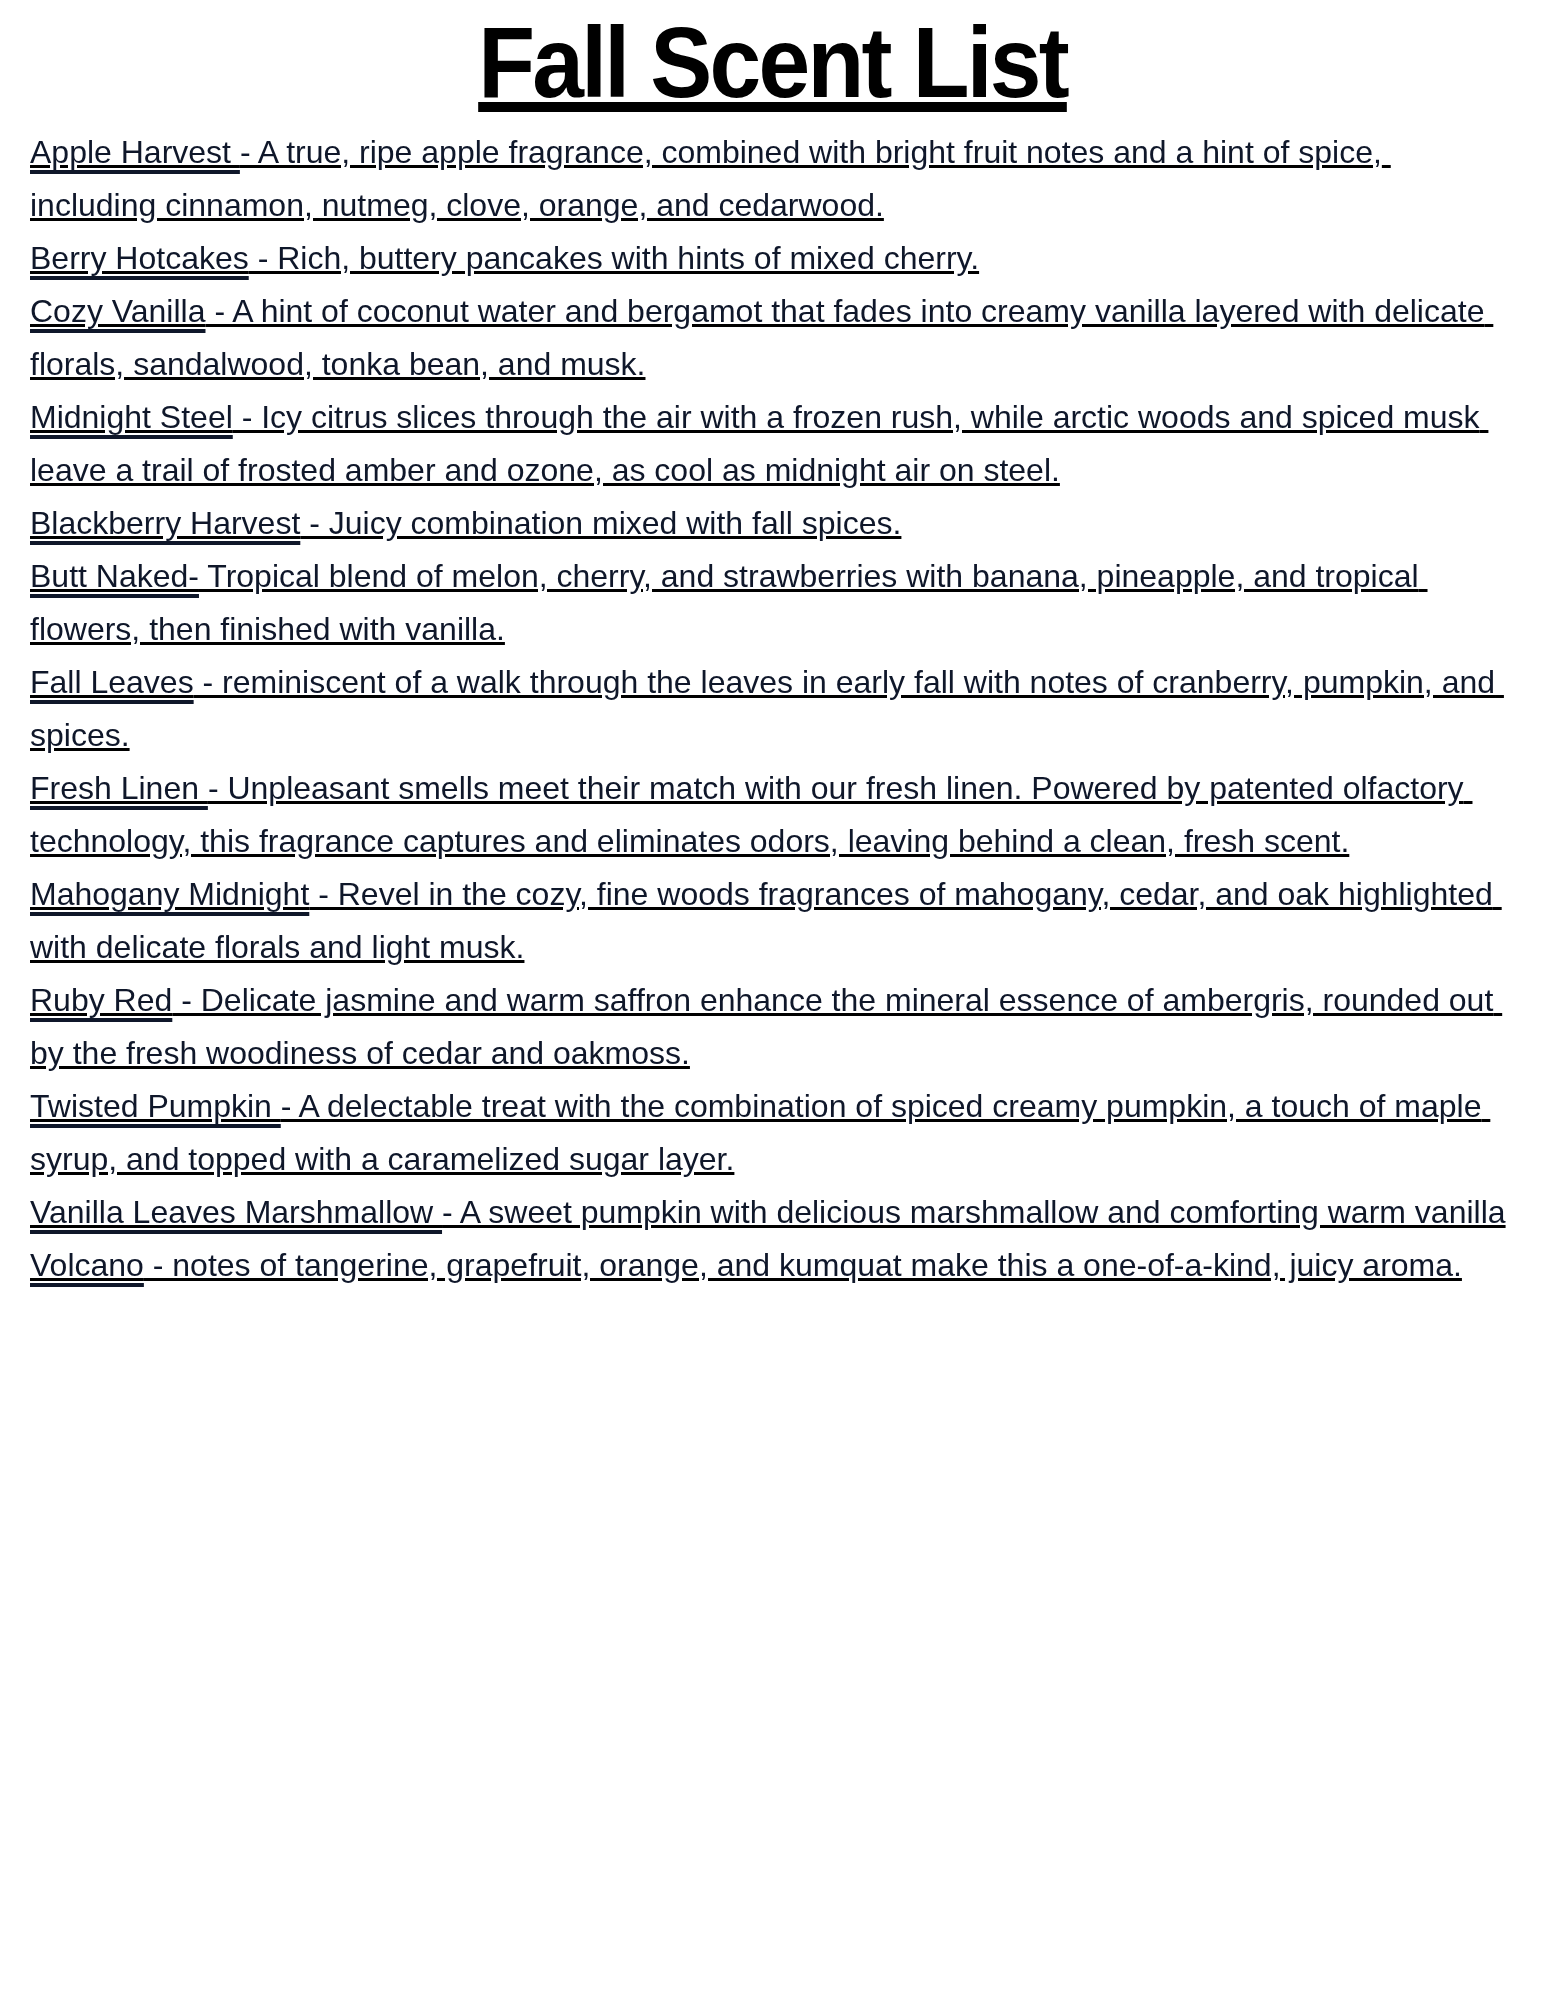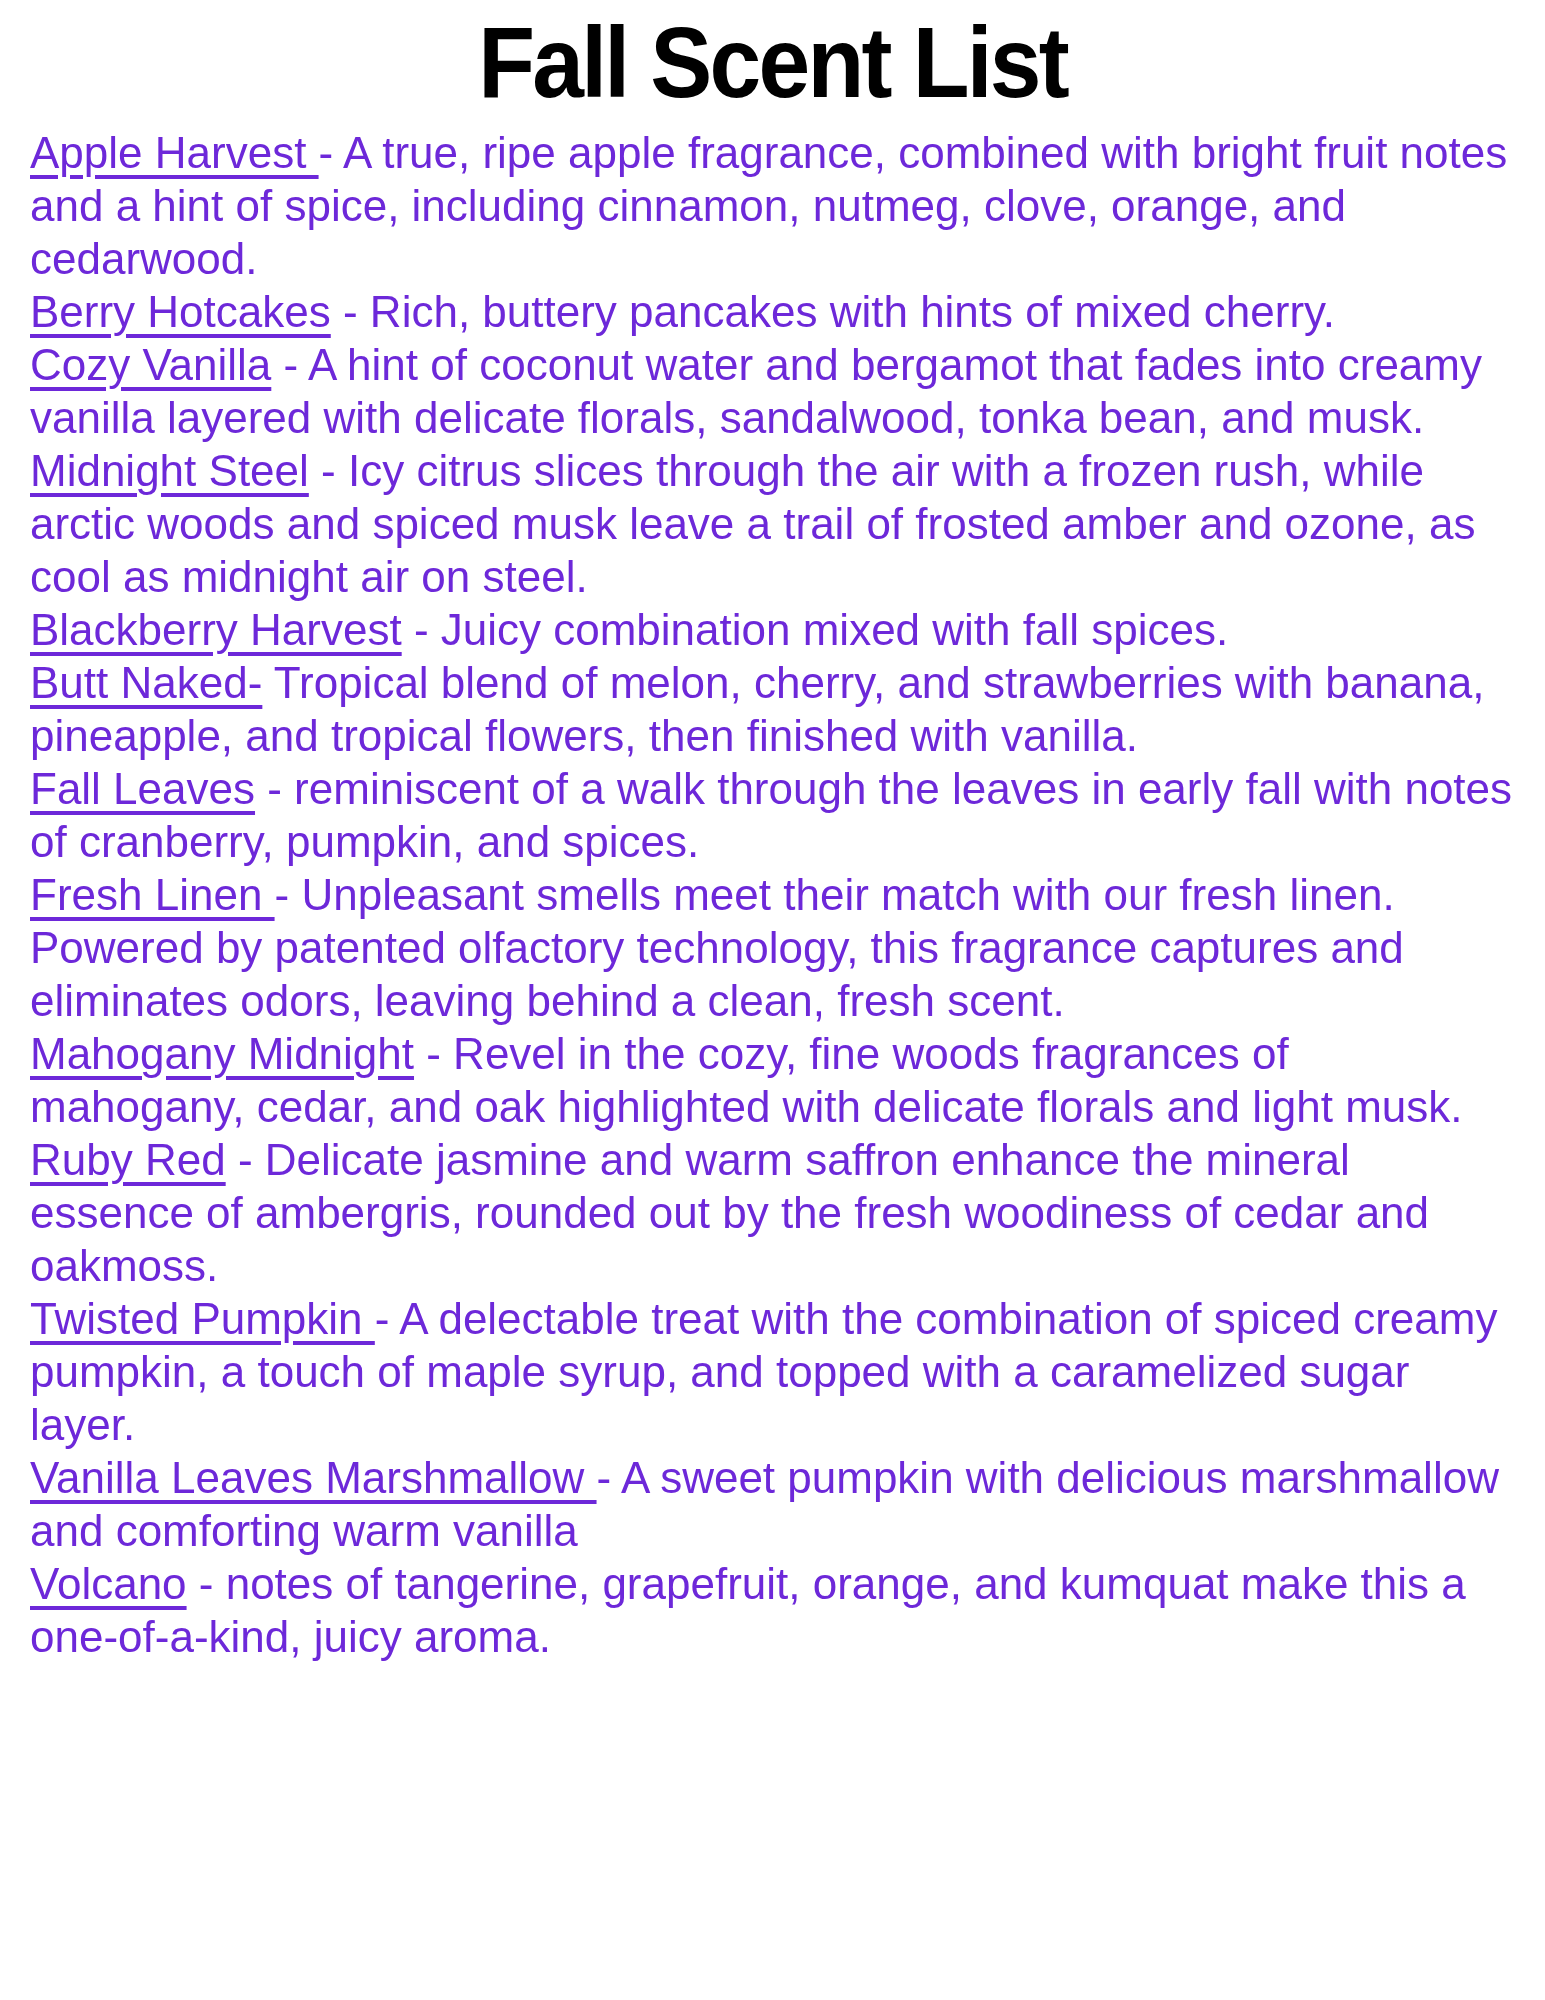--- a/index.html
+++ b/index.html
@@ -12,41 +12,42 @@
     width: 1545px;
     height: 2000px;
     overflow: hidden;
     font-family: "Liberation Sans", sans-serif;
     color: #000000;
   }
   .page {
     width: 100%;
     height: 100%;
     padding: 8px 30px 0 30px;
+    text-decoration: underline;
   }
   .title {
     margin: 0 0 10px 0;
     text-align: center;
     font-size: 100px;
     line-height: 1.08;
     font-weight: 800;
     letter-spacing: -3px;
     transform: scaleX(0.93);
     transform-origin: center top;
     color: #000000;
   }
   .scent-list {
     max-width: 1490px;
   }
   .scent-item {
     margin: 0;
-    font-size: 44px;
+    font-size: 32px;
     line-height: 53px;
     white-space: pre-wrap;
-    color: #6d28d9;
+    color: #0f172a;
   }
   .scent-name {
     text-decoration: underline;
     text-decoration-thickness: 3.5px;
     text-underline-offset: 7px;
   }
 </style>
 </head>
 <body>
 

